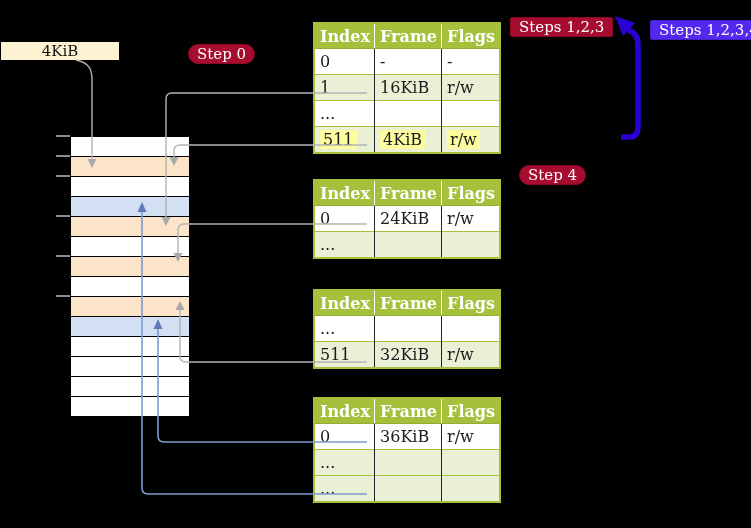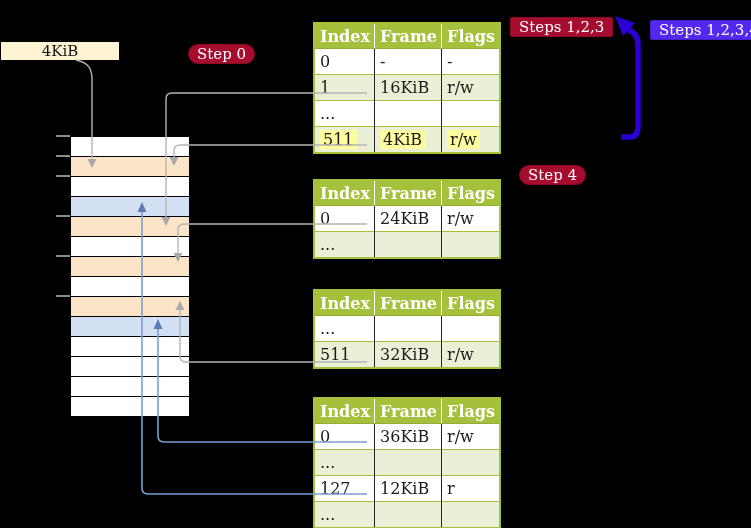--- a/index.html
+++ b/index.html
@@ -186,25 +186,20 @@
           <tr>
             <td class="col-index">0</td>
             <td class="col-frame">36KiB</td>
             <td class="col-flags">r/w</td>
           </tr>
           <tr class="shade">
             <td class="col-index">...</td>
             <td class="col-frame"></td>
             <td class="col-flags"></td>
           </tr>
-          <tr>
-            <td class="col-index">127</td>
-            <td class="col-frame">12KiB</td>
-            <td class="col-flags">r</td>
-          </tr>
           <tr class="shade">
             <td class="col-index">...</td>
             <td class="col-frame"></td>
             <td class="col-flags"></td>
           </tr>
         </tbody>
       </table>
     </div>
 
   <svg class="overlay" width="751" height="528" viewBox="0 0 751 528">

